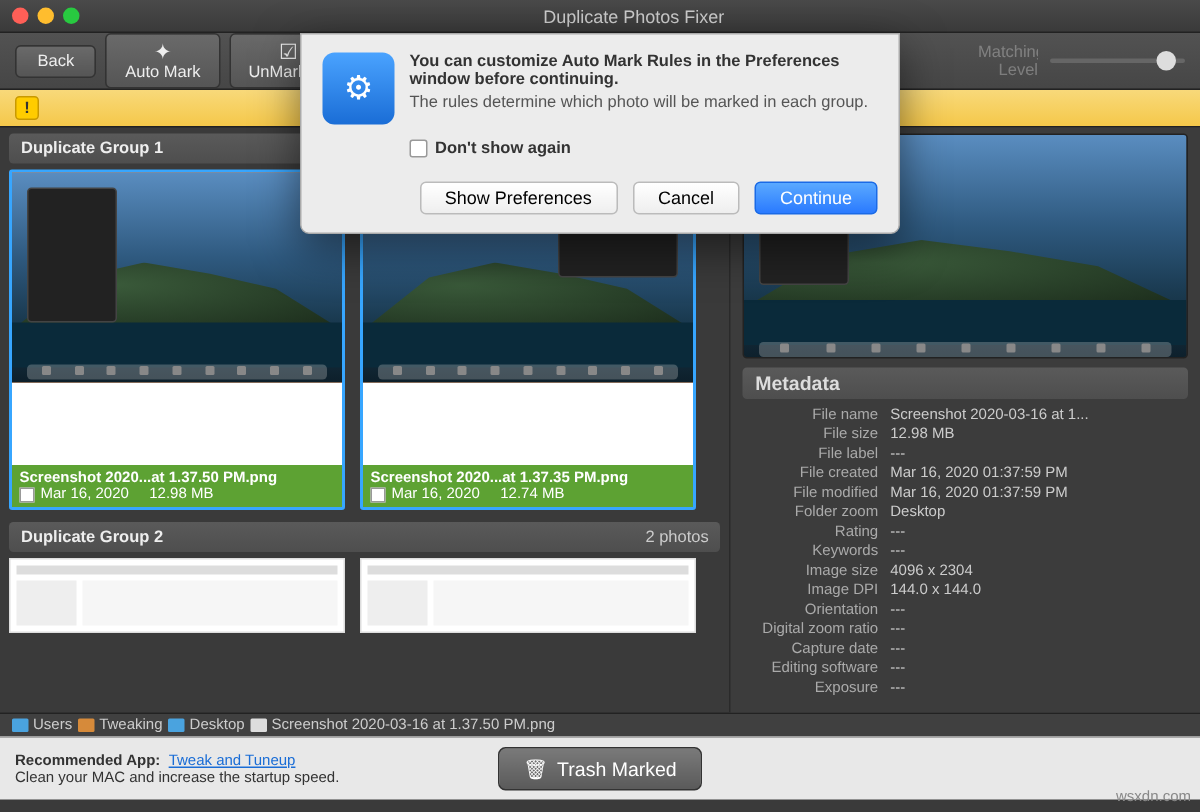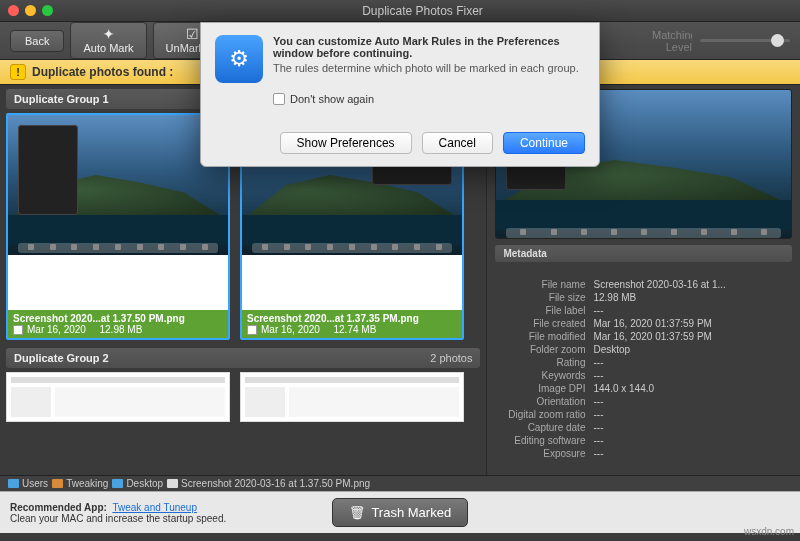--- a/index.html
+++ b/index.html
@@ -37,42 +37,42 @@
 .fileinfo .fmeta { display: flex; align-items: center; gap: 4px; }
 .fileinfo .chk { width: 10px; height: 10px; background: #fff; border: 1px solid #999; }
 .card .whitespace { height: 55px; background: #fff; }
 .g2 .thumb2 { height: 50px; background: #fff; position: relative; border: 1px solid #ddd; }
 .g2 .card2 { width: 224px; }
 .g2 .thumb2 .bar { position: absolute; top: 4px; left: 4px; right: 4px; height: 6px; background: #ddd; }
 .g2 .thumb2 .side { position: absolute; top: 14px; left: 4px; width: 40px; bottom: 4px; background: #eee; }
 .g2 .thumb2 .mid { position: absolute; top: 14px; left: 48px; right: 4px; bottom: 4px; background: #f6f6f6; }
 .preview { height: 150px; background: #2a2a2a; border: 1px solid #222; border-radius: 3px; margin-bottom: 6px; overflow: hidden; }
 .preview .thumb { height: 150px; }
-.mhdr { background: linear-gradient(#5a5a5a,#4e4e4e); padding: 3px 8px; font-weight: bold; font-size: 10px; border-radius: 3px; margin-bottom: 16px; }
+.mhdr { background: linear-gradient(#5a5a5a,#4e4e4e); padding: 3px 8px; font-weight: bold; font-size: 13px; border-radius: 3px; margin-bottom: 4px; }
 .meta { font-size: 10px; color: #ccc; }
 .mrow { display: flex; padding: 1px 0; }
 .mrow .k { width: 98px; text-align: right; color: #aaa; padding-right: 8px; }
 .mrow .v { flex: 1; white-space: nowrap; overflow: hidden; text-overflow: ellipsis; }
 .pathbar { background: #404040; border-top: 1px solid #222; padding: 2px 8px; font-size: 10px; color: #ccc; display: flex; gap: 4px; align-items: center; }
 .pathbar .seg { display: flex; align-items: center; gap: 3px; }
 .fico { width: 11px; height: 9px; background: #4aa3df; border-radius: 1px; display: inline-block; }
 .promo { background: #e8e8e8; color: #333; padding: 6px 10px; font-size: 10px; display: flex; align-items: center; gap: 10px; border-top: 1px solid #aaa; }
 .promo .ptxt { flex: 1; }
 .promo a { color: #1a6dd6; text-decoration: underline; }
 .trash { background: linear-gradient(#7a7a7a,#5a5a5a); border: 1px solid #333; border-radius: 5px; padding: 6px 16px; color: #fff; font-size: 13px; display: flex; gap: 6px; align-items: center; margin: 0 auto; }
 .wm { position: absolute; right: 6px; bottom: 4px; font-size: 10px; color: #888; }
 .dialog-back { position: absolute; top: 22px; left: 200px; width: 400px; background: #ececec; border: 1px solid #aaa; border-radius: 0 0 6px 6px; box-shadow: 0 10px 30px rgba(0,0,0,0.5); padding: 12px 14px; color: #333; font-size: 11px; z-index: 100; }
 .dialog-back .dhead { display: flex; gap: 10px; }
 .dico { width: 48px; height: 48px; background: linear-gradient(#4aa3ff,#1a6dd6); border-radius: 8px; display: flex; align-items: center; justify-content: center; color: #fff; font-size: 22px; flex-shrink: 0; }
 .dmsg .bold { font-weight: bold; margin-bottom: 3px; }
 .dmsg .sub { color: #555; }
-.dchk { margin: 10px 0 2px 58px; display: flex; align-items: center; gap: 5px; }
+.dchk { margin: 10px 0 16px 58px; display: flex; align-items: center; gap: 5px; font-weight: bold; }
 .dchk .box { width: 12px; height: 12px; background: #fff; border: 1px solid #999; border-radius: 2px; }
 .dbtns { display: flex; gap: 10px; justify-content: flex-end; padding-left: 50px; }
-.dbtn { border: 1px solid #bbb; background: linear-gradient(#fff,#eee); border-radius: 4px; padding: 3px 16px; font-size: 12px; margin-top: 25px; }
+.dbtn { border: 1px solid #bbb; background: linear-gradient(#fff,#eee); border-radius: 4px; padding: 3px 16px; font-size: 12px; }
 .dbtn.primary { background: linear-gradient(#5aa9ff,#2a7aff); color: #fff; border-color: #1a6ae6; }
 </style>
 </head>
 <body>
 
 <div class="titlebar">
   <div class="traffic">
     <div class="dot r"></div>
     <div class="dot y"></div>
     <div class="dot g"></div>
@@ -93,21 +93,20 @@
       <span>UnMark All</span>
     </div>
   <div class="mlevel">
     <span style="opacity:.4; overflow:hidden; width:40px; text-align:right;">Matching Level</span>
     <div class="slider"></div>
   </div>
 </div>
 
 <div class="warnbar">
   <div class="warnico">!</div>
-  <span>Duplicate photos found : </span>
 </div>
 
 <div class="content">
   <div class="left">
     <div class="grouphdr">
         <span>Duplicate Group 1</span>
       </div>
     <div class="cards">
       <div class="card">
         <div class="thumb">
@@ -223,20 +222,24 @@
           <div class="k">Folder zoom</div>
           <div class="v">Desktop</div>
         </div>
         <div class="mrow">
           <div class="k">Rating</div>
           <div class="v">---</div>
         </div>
         <div class="mrow">
           <div class="k">Keywords</div>
           <div class="v">---</div>
+        </div>
+        <div class="mrow">
+          <div class="k">Image size</div>
+          <div class="v">4096 x 2304</div>
         </div>
         <div class="mrow">
           <div class="k">Image DPI</div>
           <div class="v">144.0 x 144.0</div>
         </div>
         <div class="mrow">
           <div class="k">Orientation</div>
           <div class="v">---</div>
         </div>
         <div class="mrow">

